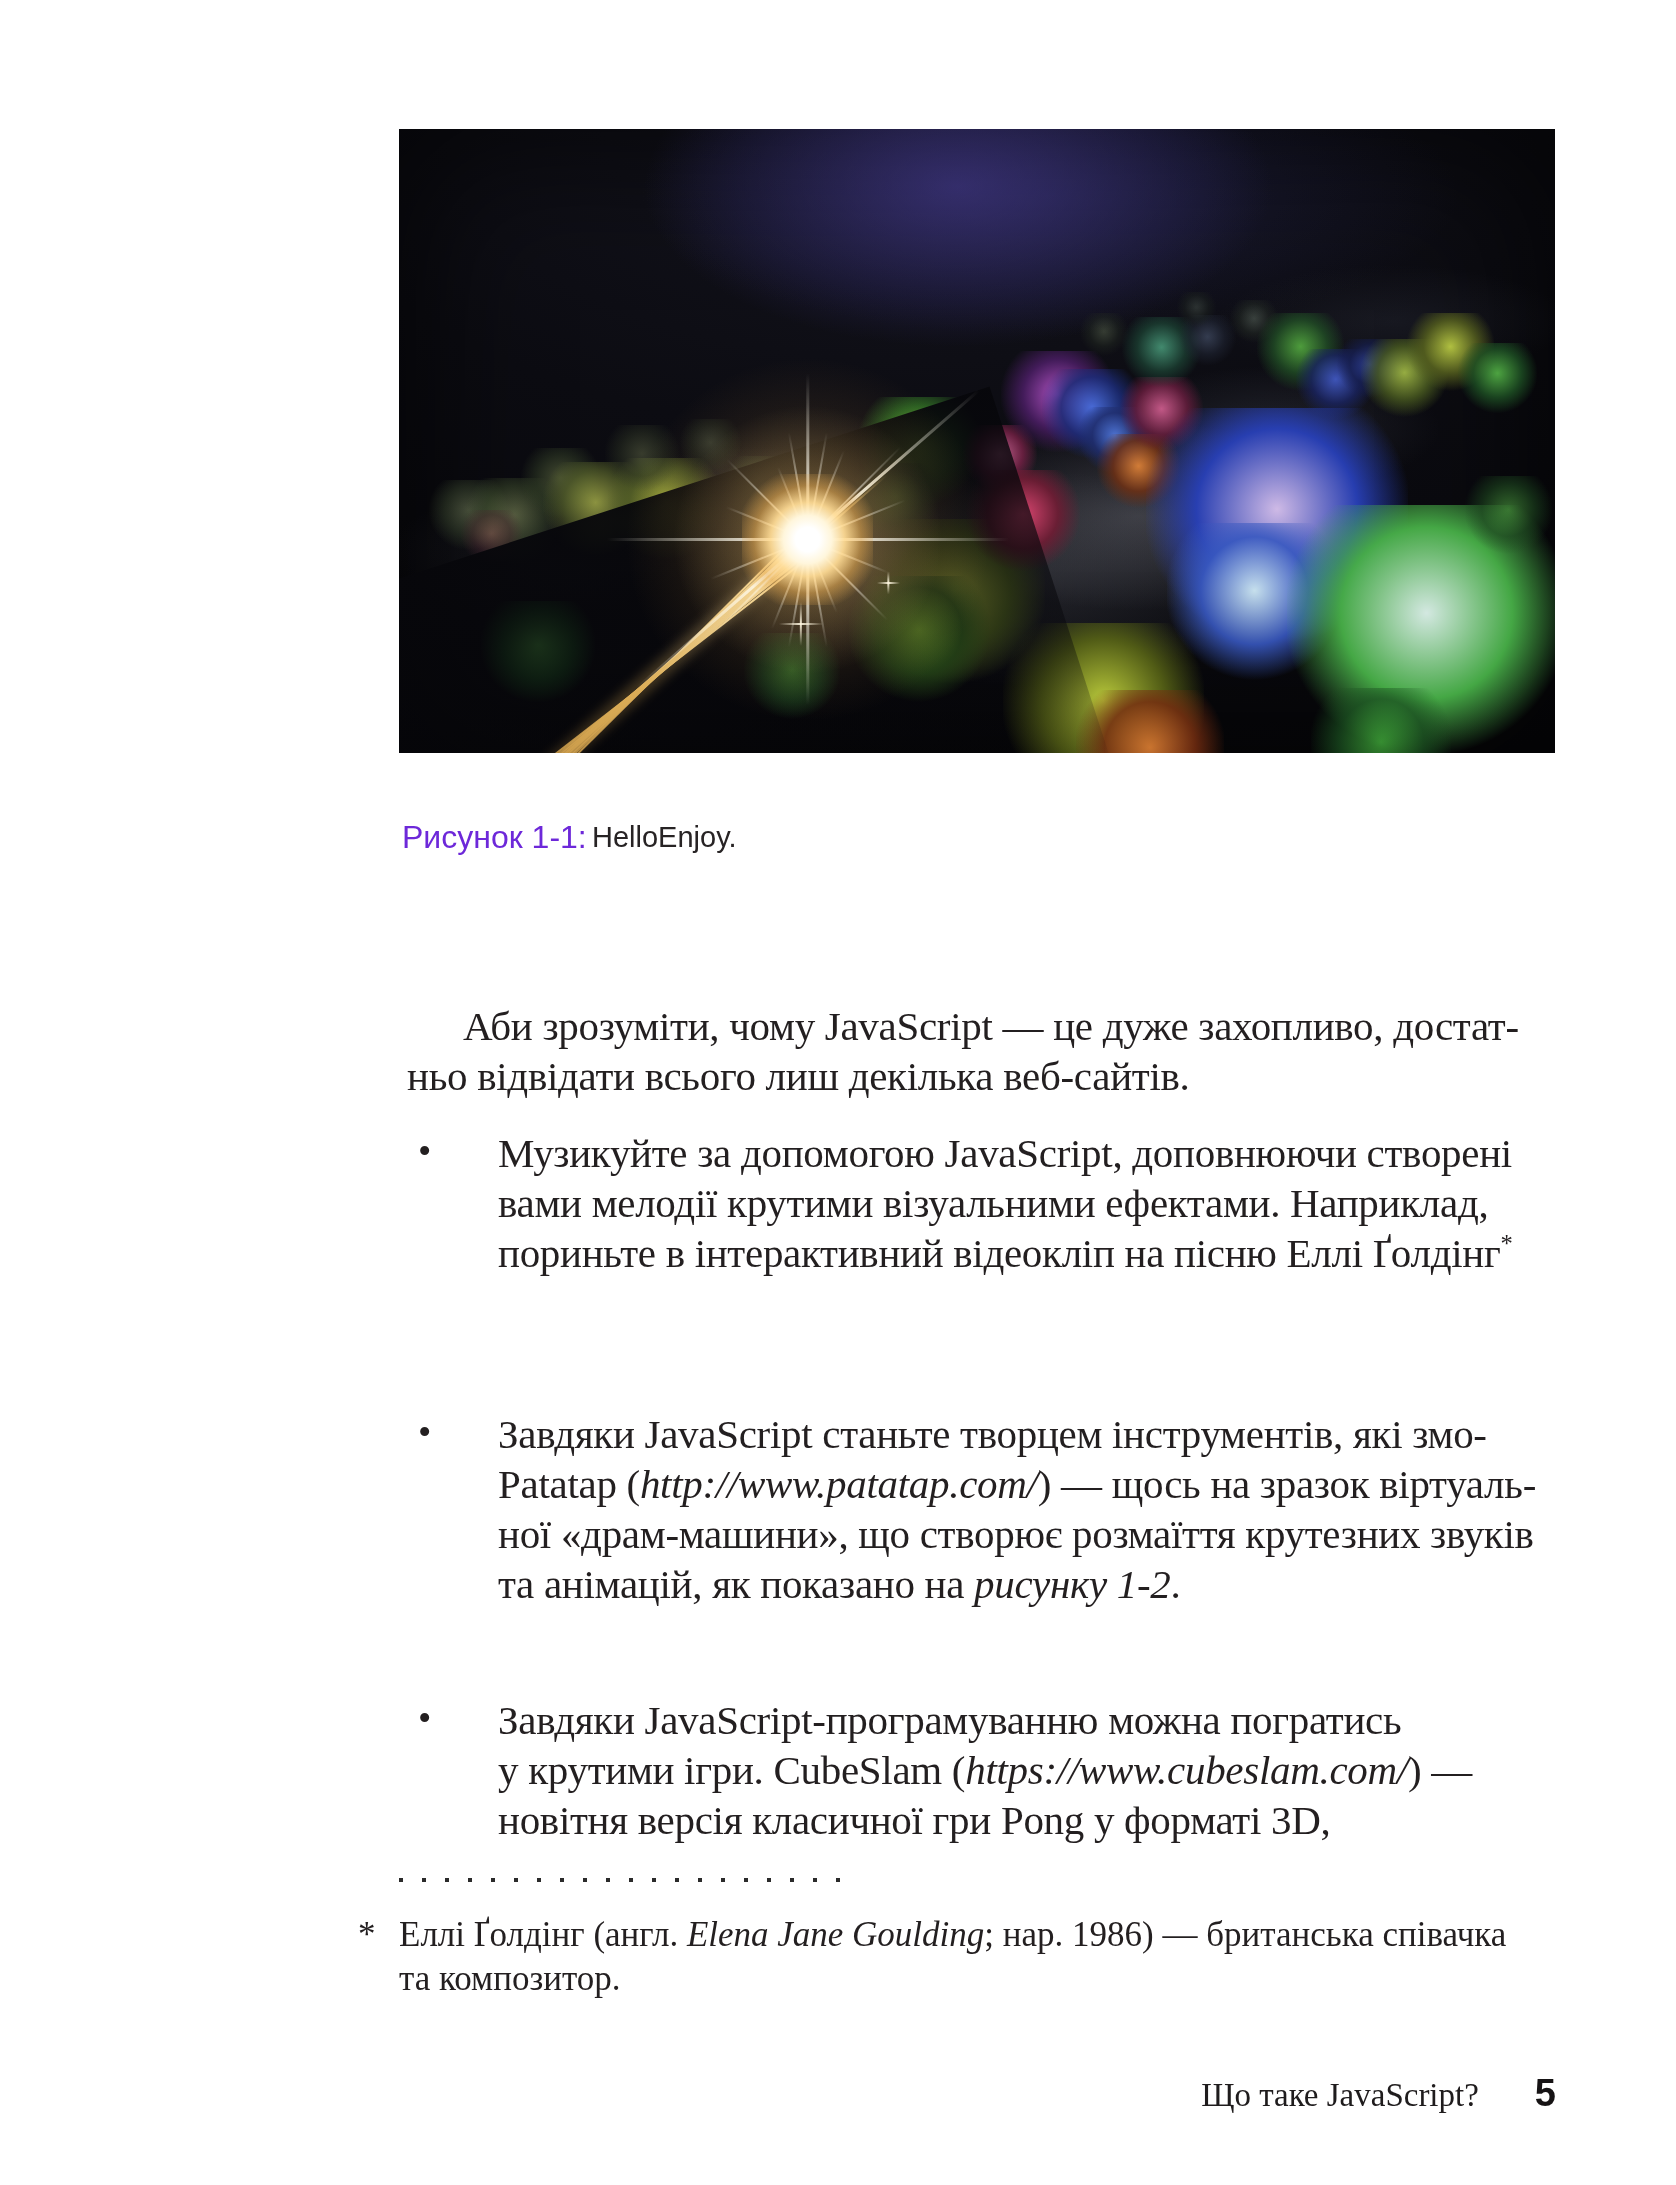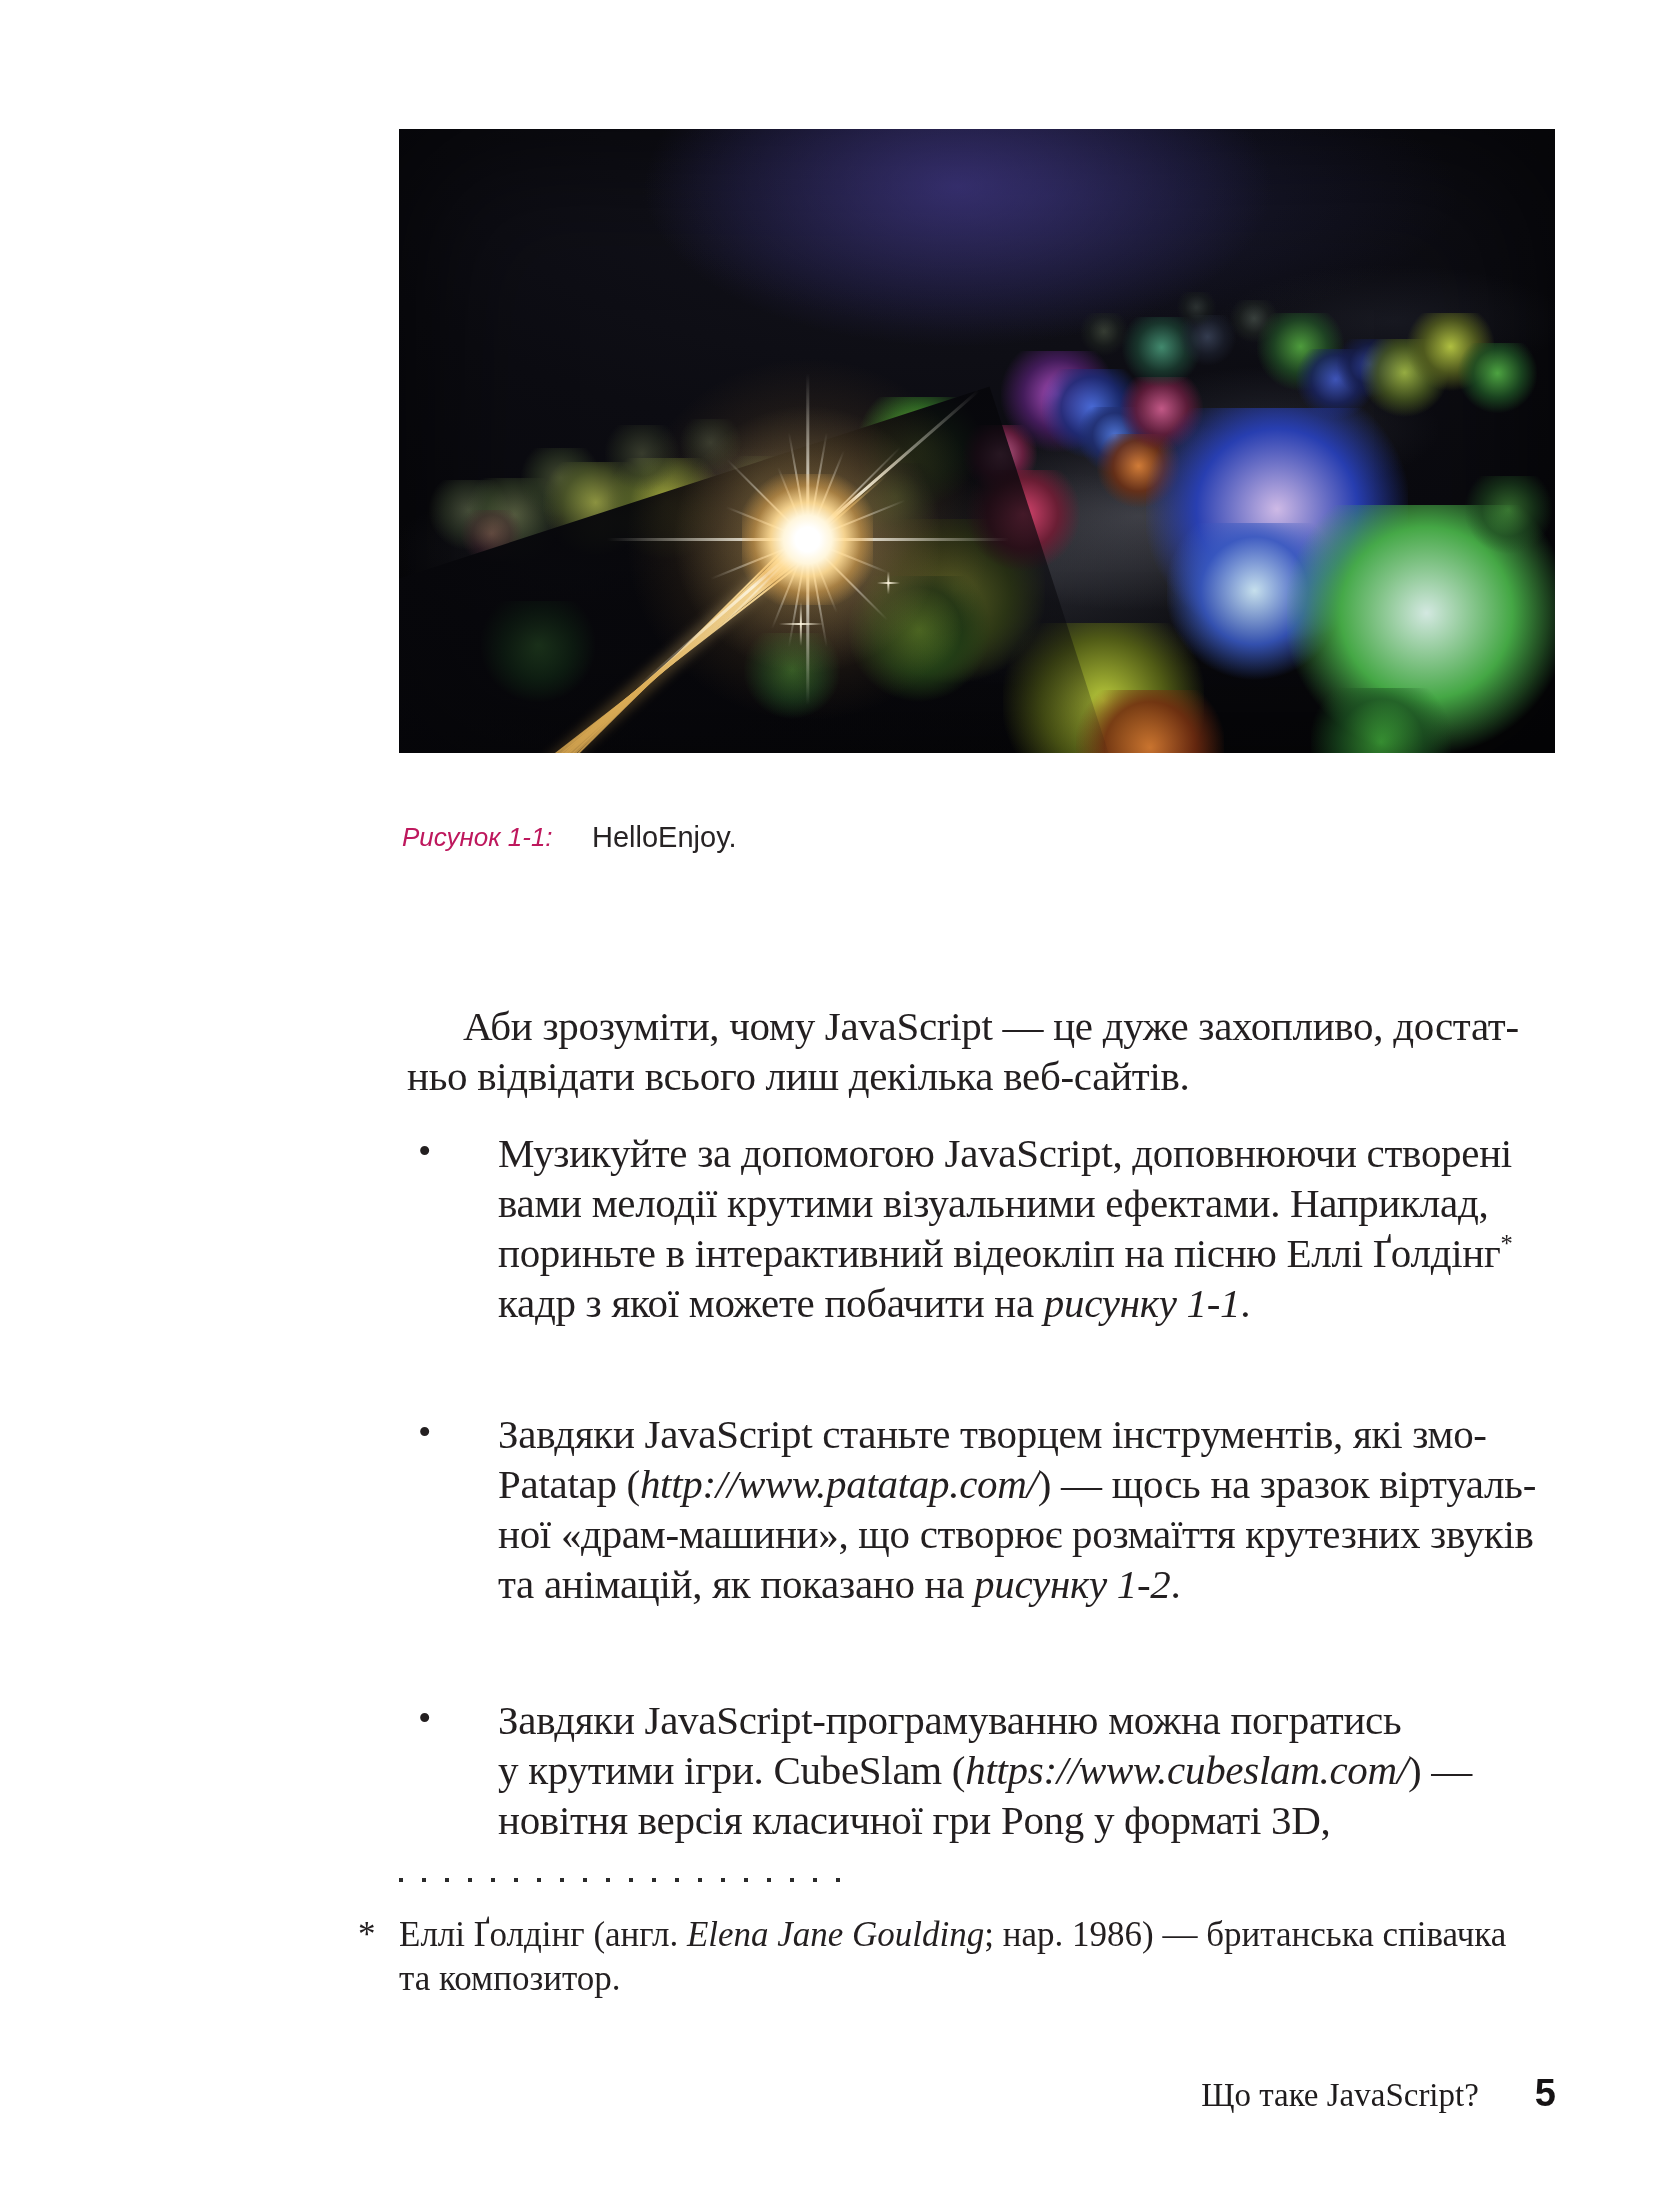--- a/index.html
+++ b/index.html
@@ -42,22 +42,22 @@
   .star-core1{left:225px;top:227px;width:367px;height:367px;
     background:radial-gradient(circle, rgba(215,155,70,.28), rgba(0,0,0,0) 70%);}
   .star-core2{left:269px;top:271px;width:279px;height:279px;
     background:radial-gradient(circle, rgba(255,214,130,.40), rgba(0,0,0,0) 68%);}
   .star-core3{left:343px;top:345px;width:131px;height:131px;
     background:radial-gradient(circle, #ffffff 0 13%, #fff6dc 26%, rgba(255,220,150,.92) 40%, rgba(232,172,82,.5) 58%, rgba(0,0,0,0) 78%);}
 
   
   .cap-label{
     left:402px;top:811px;width:188px;
-    font-family:"Liberation Sans", sans-serif;font-style:italic;
-    font-size:26px;line-height:52px;color:#be185d;
+    font-family:"Liberation Sans", sans-serif;
+    font-size:32px;line-height:52px;color:#6d28d9;
   }
   .cap-text{
     left:592px;top:811px;width:969px;
     font-family:"Liberation Sans", sans-serif;
     font-size:29px;line-height:52px;color:#272324;
   }
 
   
   .bodyblock{font-size:41px;line-height:50px;letter-spacing:-0.3px;}
   .para{left:399px;top:1001px;width:1153px;margin-left:8px;}
@@ -193,21 +193,20 @@
     <div class="line indent"><span>Аби зрозуміти, чому JavaScript — це дуже захопливо, достат-</span></div>
     <div class="line"><span>ньо відвідати всього лиш декілька веб-сайтів.</span></div>
   </div>
 
 <div class="abs bodyblock bullet b1">
   <span class="marker">•</span>
   <div class="blines" id="bl0">
       <div class="line"><span>Музикуйте за допомогою JavaScript, доповнюючи створені</span></div>
       <div class="line"><span>вами мелодії крутими візуальними ефектами. Наприклад,</span></div>
       <div class="line"><span>пориньте в інтерактивний відеокліп на пісню Еллі Ґолдінг</span><sup>*</sup></div>
-      <div class="line"><span>кадр з якої можете побачити на </span><i>рисунку 1-1</i><span>.</span></div>
     </div>
 </div>
 <div class="abs bodyblock bullet b2">
   <span class="marker">•</span>
   <div class="blines" id="bl1">
       <div class="line"><span>Завдяки JavaScript станьте творцем інструментів, які змо-</span></div>
       <div class="line"><span>Patatap (</span><i>http://www.patatap.com/</i><span>) — щось на зразок віртуаль-</span></div>
       <div class="line"><span>ної «драм-машини», що створює розмаїття крутезних звуків</span></div>
       <div class="line"><span>та анімацій, як показано на </span><i>рисунку 1-2</i><span>.</span></div>
     </div>

